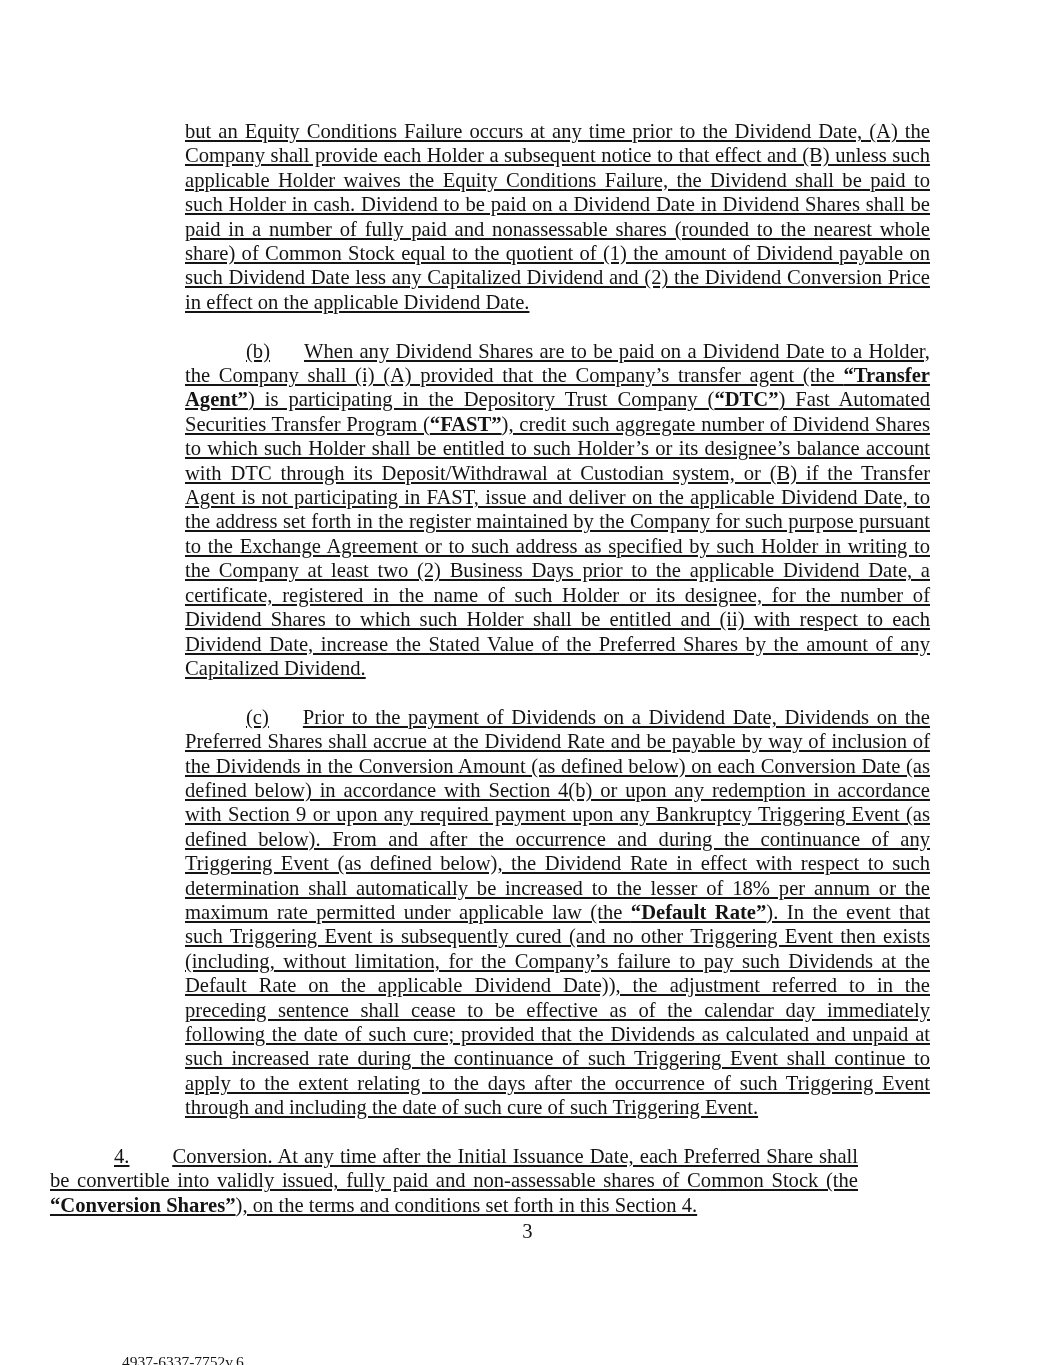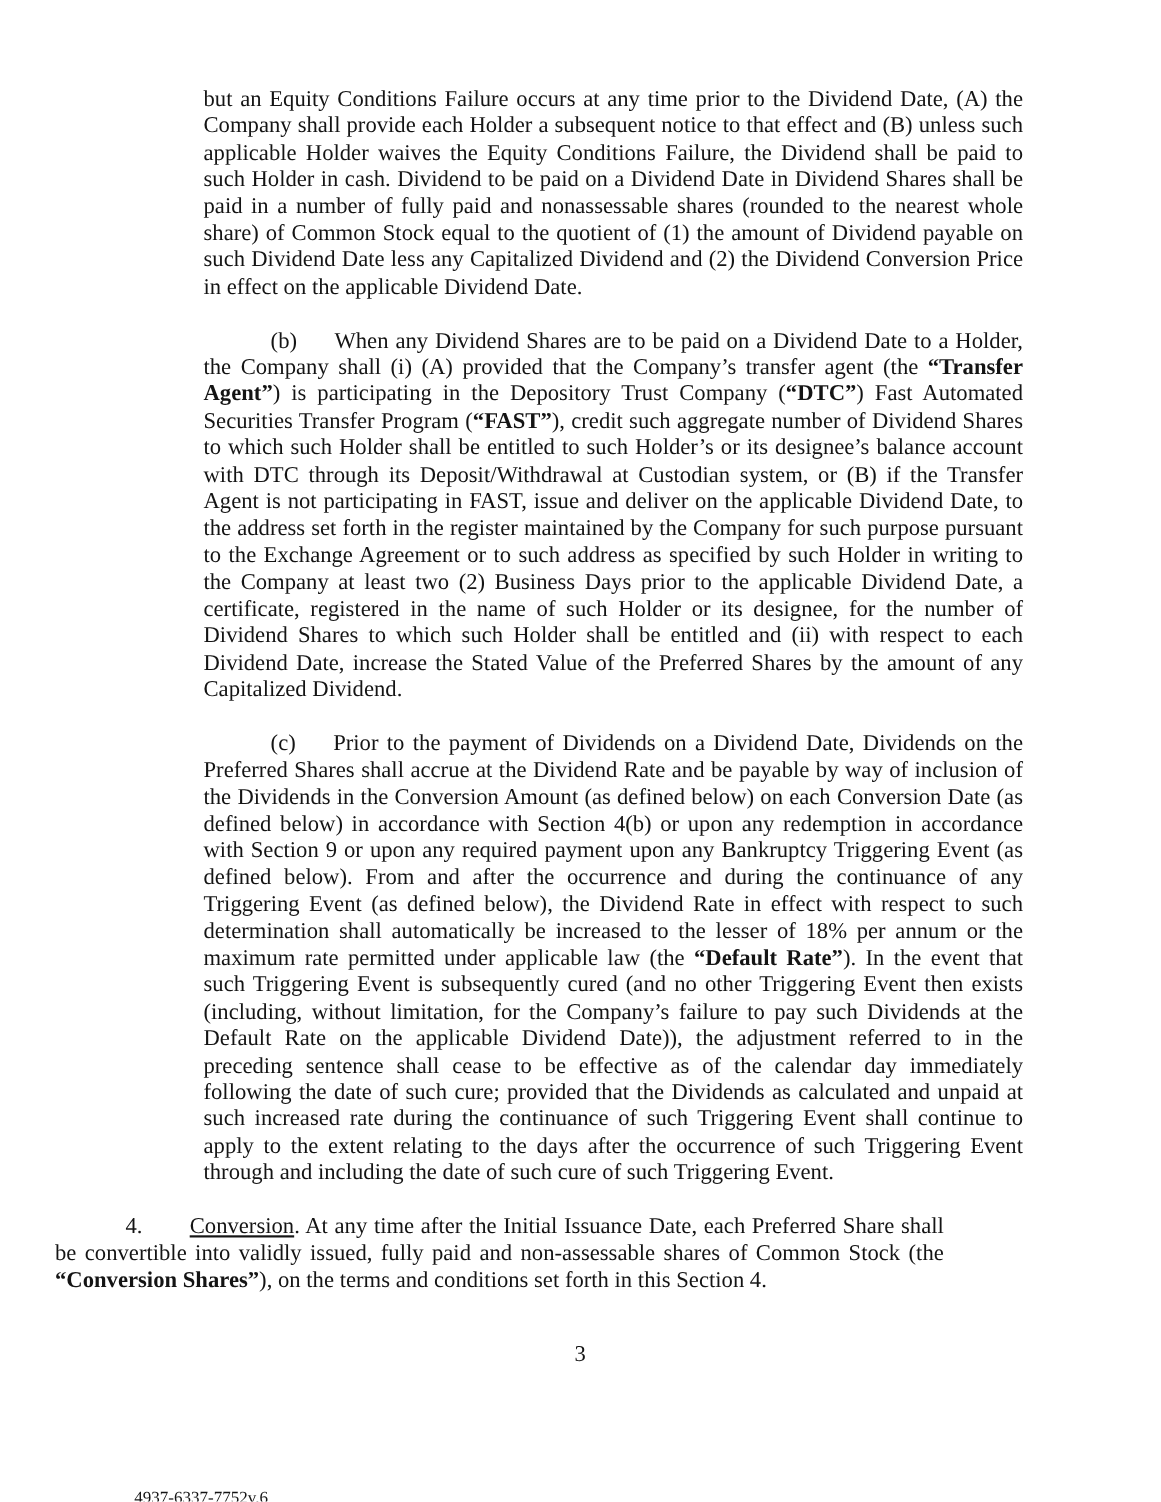--- a/index.html
+++ b/index.html
@@ -13,21 +13,22 @@
     font-family: "Liberation Serif", "DejaVu Serif", serif;
     color: #141414;
     position: relative;
     overflow: hidden;
   }
   .page {
     position: absolute;
     inset: 0;
   }
   .content {
-    padding-top: 78px;
+    padding-top: 119px;
+    text-decoration: underline;
   }
   .para {
     text-align: justify;
     font-size: 20.6px;
     line-height: 24.4px;
     margin: 0 0 24.4px 0;
   }
   .para.indented {
     margin-left: 185px;
     width: 745px;

